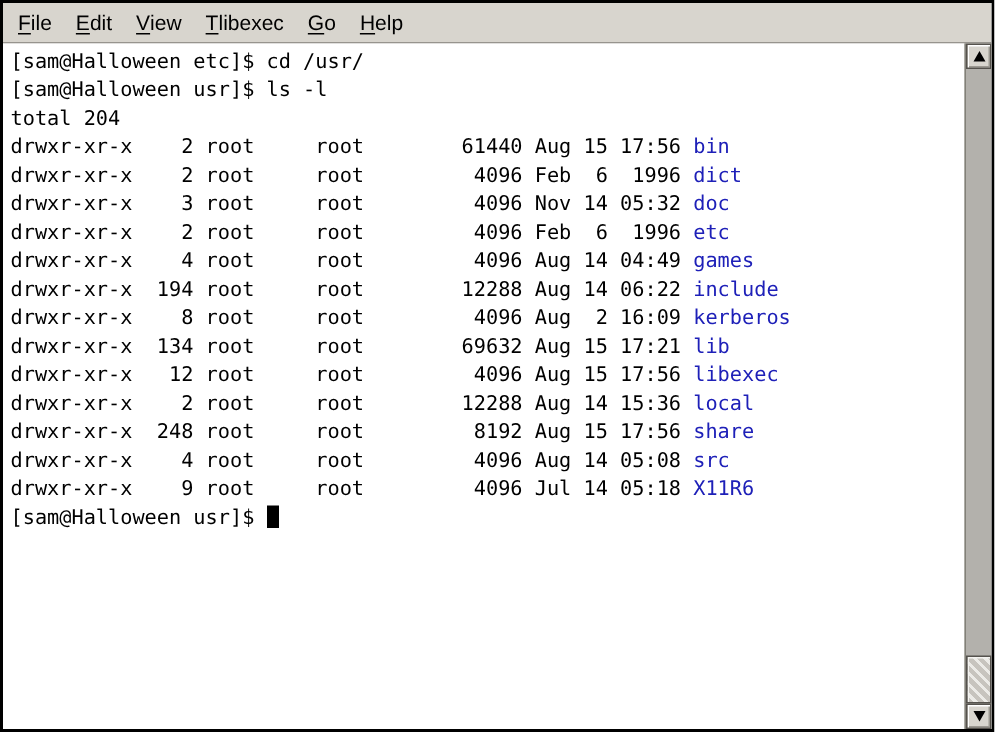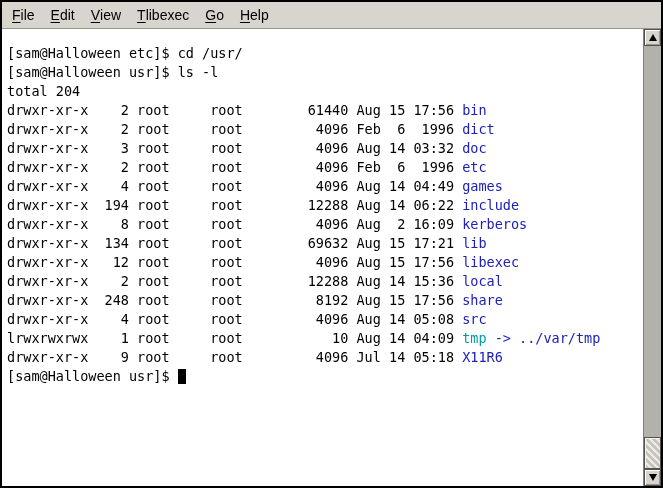--- a/index.html
+++ b/index.html
@@ -30,21 +30,21 @@
   }
   .menu-item .mn { text-decoration:underline; text-underline-offset:2px; }
 
   
   .content { flex:1; display:flex; min-height:0; }
 
   .screen {
     flex:1;
     background:var(--term-bg,#fff);
     color:var(--term-fg,#000);
-    padding:15px 0 0 5px;
+    padding:3px 0 0 5px;
     font-family:"DejaVu Sans Mono", monospace;
     font-size:13.5px; line-height:19px;
     overflow:hidden;
   }
   .line { white-space:pre; height:19px; }
   .seg-directory { color:var(--dir,#1e20b8);text-align:right; }
   .seg-symlink   { color:var(--link,#00a0a0); }
   .cursor {
     display:inline-block;
     width:8px; height:15px;
@@ -120,31 +120,30 @@
     </div>
 
   <div class="content">
 
     <div class="screen" id="screen">
         <div class="line"><span>[sam@Halloween etc]$ cd /usr/</span></div>
         <div class="line"><span>[sam@Halloween usr]$ ls -l</span></div>
         <div class="line"><span>total 204</span></div>
         <div class="line"><span>drwxr-xr-x    2 root     root        61440 Aug 15 17:56 </span><span class="seg-directory">bin</span></div>
         <div class="line"><span>drwxr-xr-x    2 root     root         4096 Feb  6  1996 </span><span class="seg-directory">dict</span></div>
-        <div class="line"><span>drwxr-xr-x    3 root     root         4096 Aug 14 03:32 </span><span class="seg-directory">doc</span></div>
+        <div class="line"><span>drwxr-xr-x    3 root     root         4096 Nov 14 05:32 </span><span class="seg-directory">doc</span></div>
         <div class="line"><span>drwxr-xr-x    2 root     root         4096 Feb  6  1996 </span><span class="seg-directory">etc</span></div>
         <div class="line"><span>drwxr-xr-x    4 root     root         4096 Aug 14 04:49 </span><span class="seg-directory">games</span></div>
         <div class="line"><span>drwxr-xr-x  194 root     root        12288 Aug 14 06:22 </span><span class="seg-directory">include</span></div>
         <div class="line"><span>drwxr-xr-x    8 root     root         4096 Aug  2 16:09 </span><span class="seg-directory">kerberos</span></div>
         <div class="line"><span>drwxr-xr-x  134 root     root        69632 Aug 15 17:21 </span><span class="seg-directory">lib</span></div>
         <div class="line"><span>drwxr-xr-x   12 root     root         4096 Aug 15 17:56 </span><span class="seg-directory">libexec</span></div>
         <div class="line"><span>drwxr-xr-x    2 root     root        12288 Aug 14 15:36 </span><span class="seg-directory">local</span></div>
         <div class="line"><span>drwxr-xr-x  248 root     root         8192 Aug 15 17:56 </span><span class="seg-directory">share</span></div>
         <div class="line"><span>drwxr-xr-x    4 root     root         4096 Aug 14 05:08 </span><span class="seg-directory">src</span></div>
-        <div class="line"><span>lrwxrwxrwx    1 root     root           10 Aug 14 04:09 </span><span class="seg-symlink">tmp</span><span class="seg-directory"> -&gt; ../var/tmp</span></div>
         <div class="line"><span>drwxr-xr-x    9 root     root         4096 Jul 14 05:18 </span><span class="seg-directory">X11R6</span></div>
         <div class="line"><span>[sam@Halloween usr]$ </span><span class="cursor"></span></div>
       </div>
 
     <div class="scrollbar">
       <div class="sb-btn">
         <span class="arrow-up"></span>
       </div>
       <div class="sb-trough">
         <div class="sb-thumb"></div>

